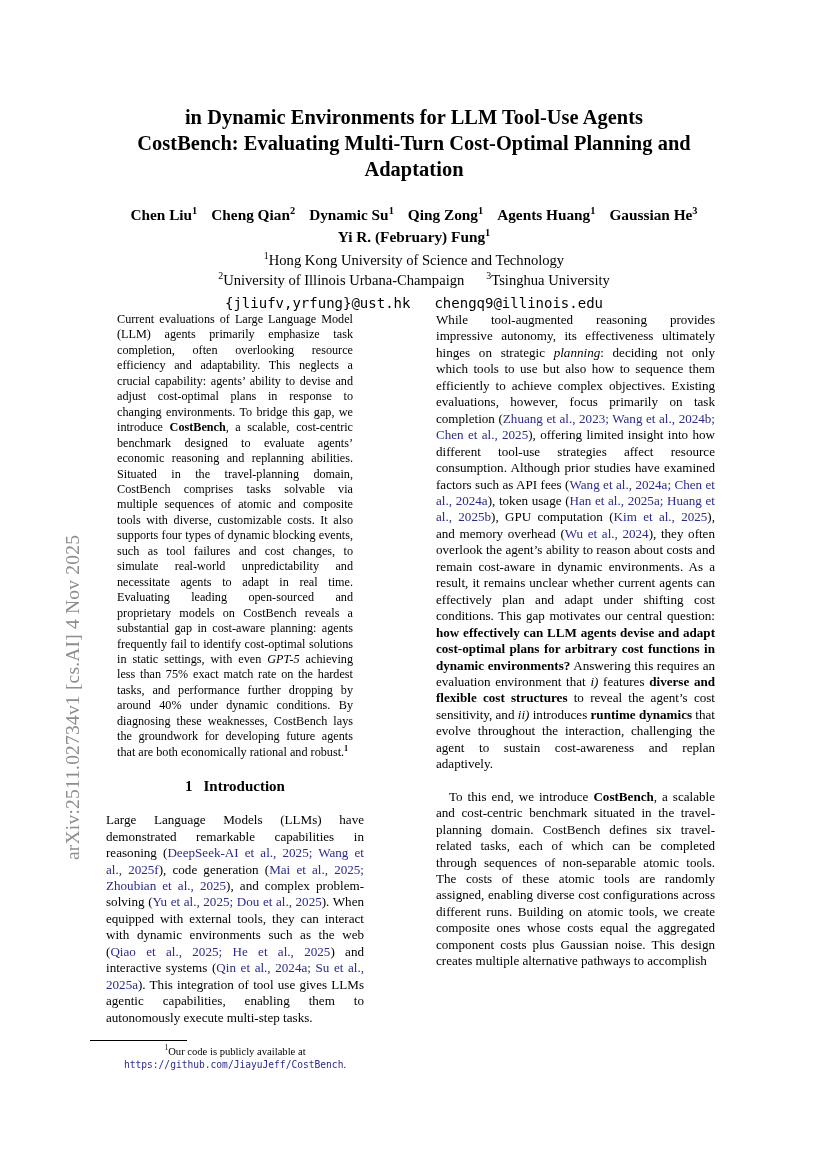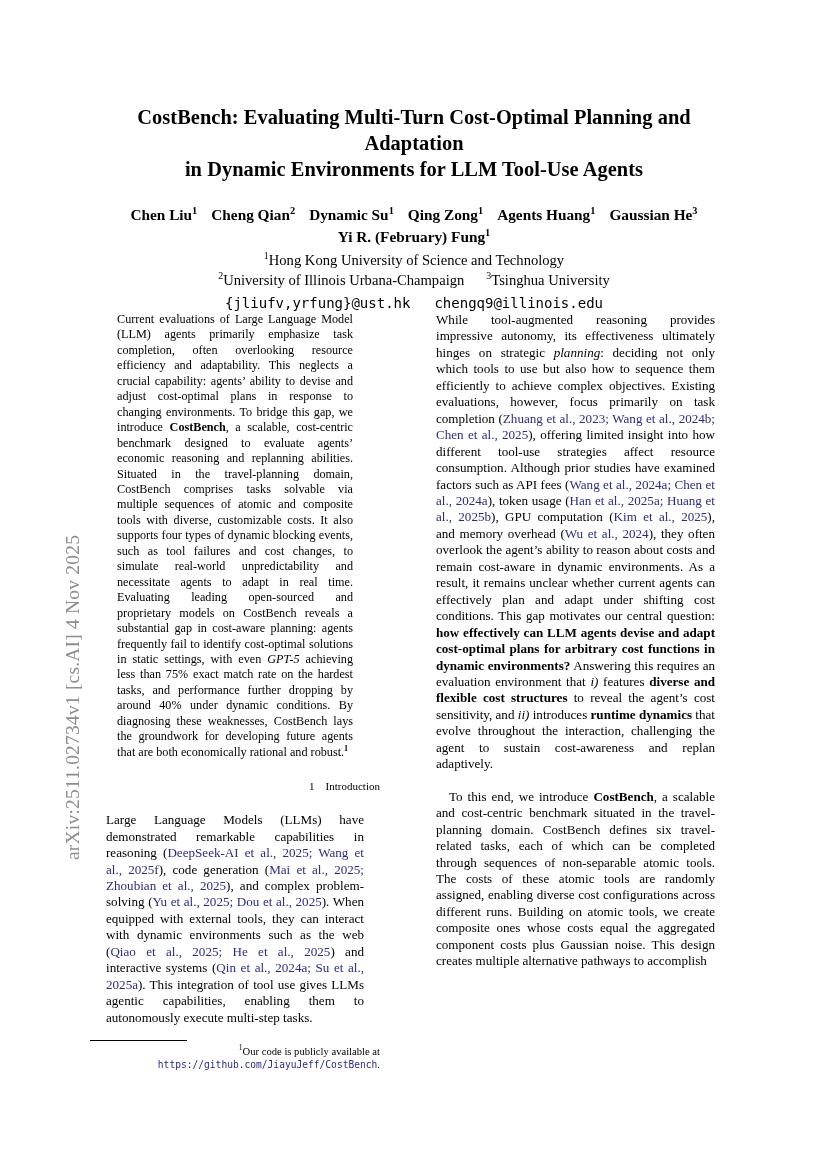--- a/index.html
+++ b/index.html
@@ -124,23 +124,23 @@
   }
   #abstract-body {
     width: 268px;
     margin: 0 auto;
     text-align: justify;
     font-size: 12.2px;
     line-height: 15.45px;
   }
   h2.section-head {
     margin: 17px 0 3px 0;
-    font-size: 11px;
-    font-weight: normal;
-    text-align: right;
+    font-size: 15px;
+    font-weight: bold;
+    text-align: center;
     line-height: 19px;
   }
   h2.section-head .secnum { margin-right: 11px; }
   p.para {
     margin: 16px;
     text-indent: 0;
   }
   p.para + p.para { text-indent: 13px; }
   p.para.indent { text-indent: 13px; }
 
@@ -157,42 +157,42 @@
   }
   #footnote-rule {
     width: 97px;
     height: 0;
     border-top: 1px solid #000;
     margin-bottom: 4px;
   }
   #footnote-text {
     font-size: 10.6px;
     line-height: 13.4px;
-    text-align: right;
+    text-align: center;
   }
   #footnote-text sup { font-size: 0.72em; font-weight: normal; }
   .mono-link {
     font-family: "DejaVu Sans Mono", "Liberation Mono", monospace;
     font-size: 9.6px;
     color: #2a2a8c;
   }
 </style>
 </head>
 <body>
 
 <div id="arxiv-stamp">
   <div class="stamp-text">arXiv:2511.02734v1  [cs.AI]  4 Nov 2025</div>
 </div>
 
 <div id="page">
 
   <div id="title-block">
     <div id="paper-title">
+      <span class="tline">in Dynamic Environments for LLM Tool-Use Agents</span>
       <span class="tline">CostBench: Evaluating Multi-Turn Cost-Optimal Planning and Adaptation</span>
-      <span class="tline">in Dynamic Environments for LLM Tool-Use Agents</span>
     </div>
 
     <div id="authors">
       <span class="arow">
         <span class="author"><span>Chen Liu</span><sup>1</sup></span><span class="author"><span>Cheng Qian</span><sup>2</sup></span><span class="author"><span>Dynamic Su</span><sup>1</sup></span><span class="author"><span>Qing Zong</span><sup>1</sup></span><span class="author"><span>Agents Huang</span><sup>1</sup></span><span class="author"><span>Gaussian He</span><sup>3</sup></span>
       </span>
       <span class="arow">
         <span class="author"><span>Yi R. (February) Fung</span><sup>1</sup></span>
       </span>
     </div>

